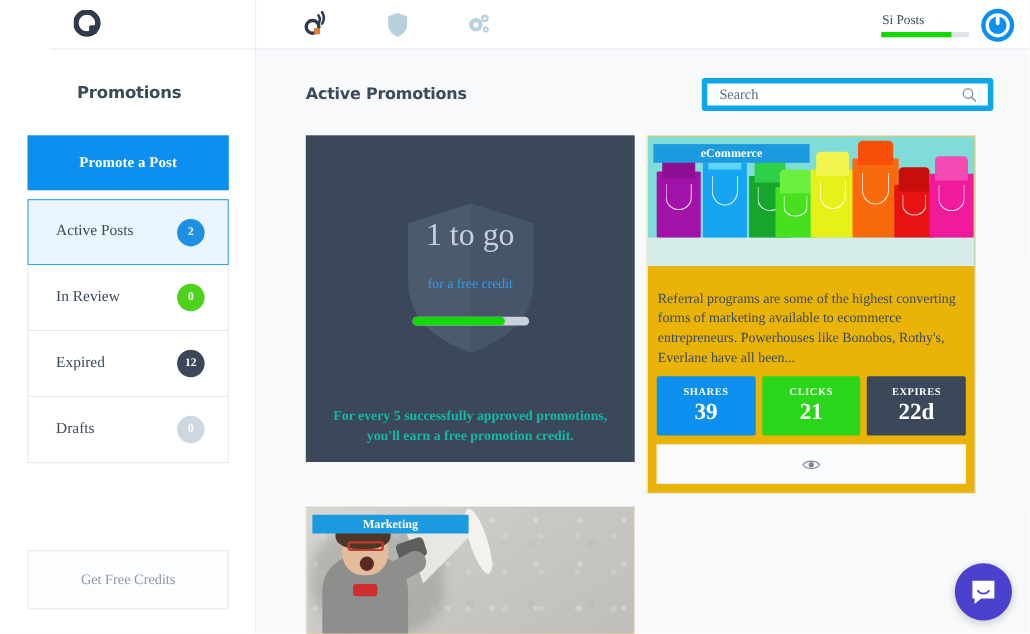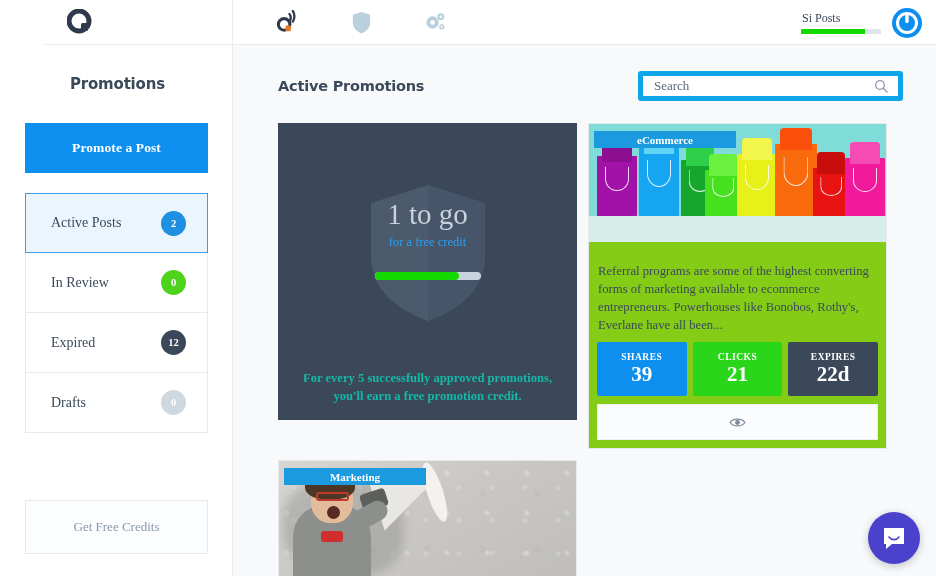--- a/index.html
+++ b/index.html
@@ -43,21 +43,21 @@
     width: 183px; height: 50px;
     background: #0d8ff0;
     border: none;
     color: #ffffff;
     font-family: "Liberation Serif", serif;
     font-size: 13.5px;
     font-weight: bold;
     cursor: pointer;
     letter-spacing: 0.1px;
   }
-  .navlist { position: absolute; left: 25px; top: 193px; width: 183px; }
+  .navlist { position: absolute; left: 25px; top: 181px; width: 183px; }
   .navitem {
     height: 60px;
     background: #ffffff;
     border: 1px solid #e6eaee;
     border-top: none;
     display: flex; align-items: center;
     justify-content: space-between;
     padding: 0 21px 0 25px;
     cursor: pointer;
   }
@@ -186,42 +186,42 @@
     font-family: "Liberation Serif", serif;
     font-size: 29px;
     color: #c9d2dc;
     line-height: 1.05;
     white-space: nowrap;
   }
   .credit-sub {
     font-family: "Liberation Serif", serif;
     font-size: 12.5px;
     color: #2e9ff0;
-    margin-top: 6px;
+    margin-top: 22px;
   }
   .credit-bar {
     width: 106px; height: 8px;
     background: #c9d2dc;
     border-radius: 4px;
     overflow: hidden;
     margin-top: 22px;
   }
   .credit-bar > i { display: block; height: 100%; background: #14d900; border-radius: 4px; }
   .credit-note {
     font-family: "Liberation Serif", serif;
     font-size: 12.6px; font-weight: bold;
     color: #14b8a6;
     text-align: center;
     line-height: 1.45;
     margin-top: 46px;
     padding: 0 16px;
   }
 
   .card {
-    background: #84cc16;
+    background: #eab308;
     border: 1px solid #e6eaee;
     width: 299px;
     position: relative;
   }
   .card-img { height: 118px; position: relative; overflow: hidden; }
   .ribbon {
     position: absolute;
     left: 5px; top: 7px;
     min-width: 142px;
     height: 17px;

